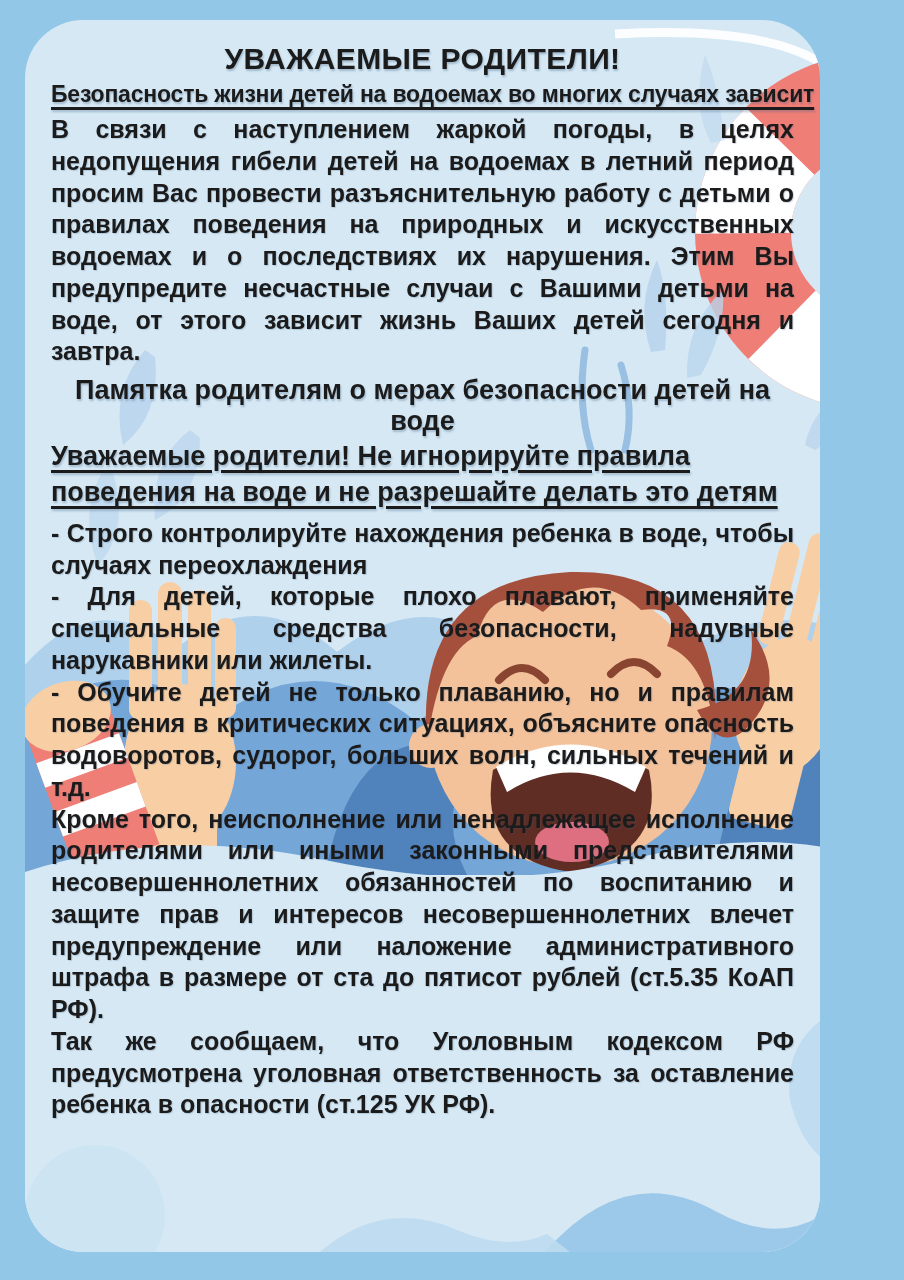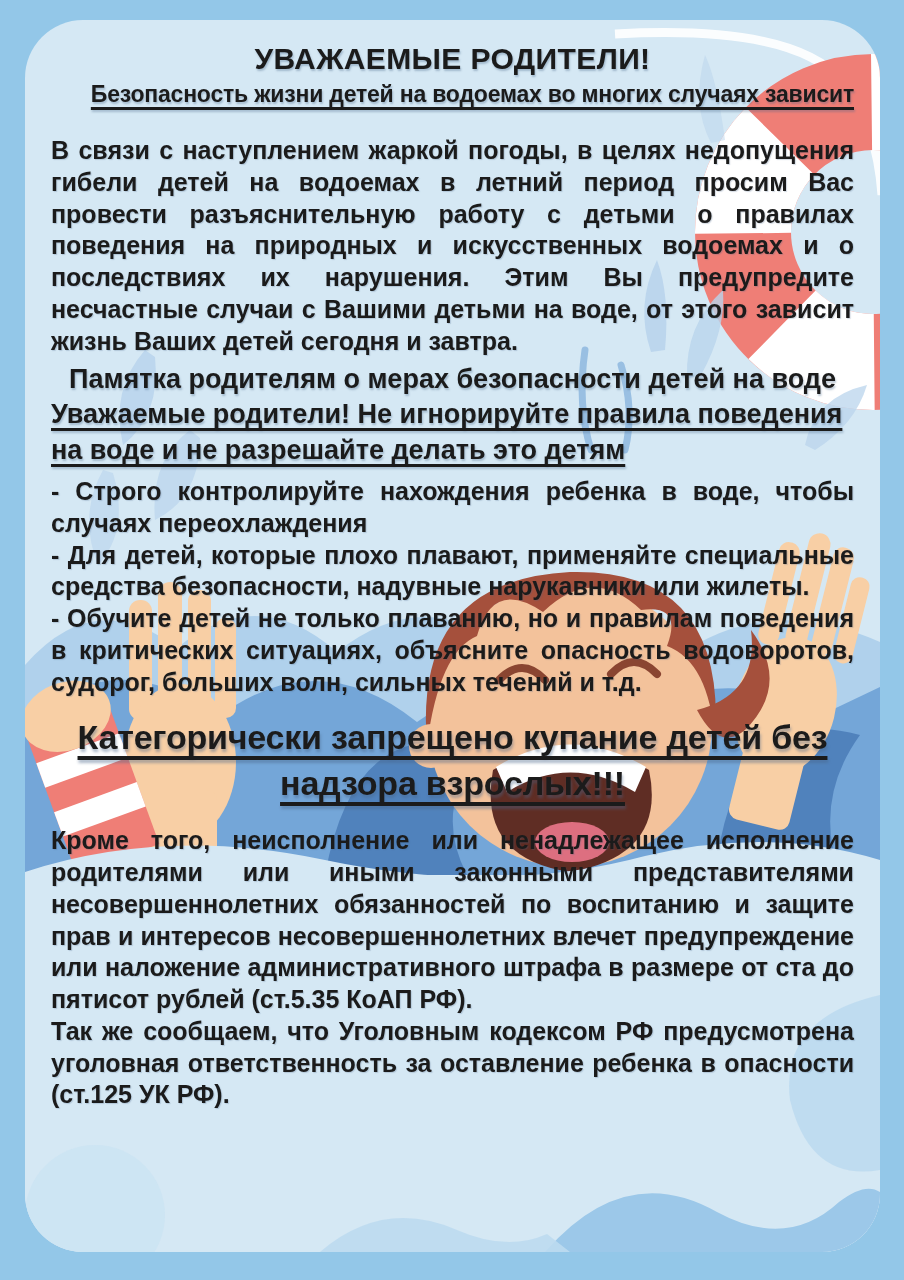--- a/index.html
+++ b/index.html
@@ -4,38 +4,38 @@
 <style>
   html,body{margin:0;padding:0;}
   body{
     width:904px;height:1280px;
     background:#93C7E8;
     font-family:"Liberation Sans", sans-serif;
     overflow:hidden;
   }
   .page{position:relative;width:904px;height:1280px;background:#93C7E8;overflow:hidden;}
   .card{
-    position:absolute;left:25px;top:20px;width:855px;height:1232px;
+    position:absolute;left:25px;top:20px;width:795px;height:1232px;
     background:#D5E8F4;border-radius:58px;overflow:hidden;
   }
   .bg-art{position:absolute;left:0;top:0;width:855px;height:1232px;display:block;}
   .content{
     position:relative;z-index:1;
     padding:14px 26px 0 26px;
     color:#1b1b1b;font-weight:700;
   }
   h1,h2,h3,p{margin:0;}
   .title{
     font-size:30px;text-align:center;margin:8px 0 5px;letter-spacing:.4px;
     text-shadow:1px 2px 2px rgba(70,100,135,.35);
   }
   .sub1{
     font-size:23px;text-align:right;white-space:nowrap;letter-spacing:-.2px;
     text-decoration:underline;text-decoration-thickness:3px;text-underline-offset:5px;
-    margin-bottom:27px;text-shadow:1px 2px 2px rgba(70,100,135,.35);
+    margin-bottom:6px;text-shadow:1px 2px 2px rgba(70,100,135,.35);
   }
   .sub2{
     font-size:29px;text-align:center;
     text-decoration:underline;text-decoration-thickness:3px;text-underline-offset:5px;
     margin-bottom:9px;text-shadow:1px 2px 2px rgba(70,100,135,.35);
   }
   .body{
     font-size:25px;line-height:1.27;text-align:justify;
     text-shadow:1px 1px 1px rgba(70,100,135,.25);
   }
@@ -163,20 +163,19 @@
       <h3 class="memo-title">Памятка родителям о мерах безопасности детей на воде</h3>
 
       <h3 class="memo-sub">Уважаемые родители! Не игнорируйте правила поведения на воде и не разрешайте делать это детям</h3>
 
       <div class="rules">
         <p class="body">-  Строго контролируйте нахождения ребенка в воде, чтобы случаях переохлаждения</p>
         <p class="body">-  Для детей, которые плохо плавают, применяйте специальные средства безопасности, надувные нарукавники или жилеты.</p>
         <p class="body">-  Обучите детей не только плаванию, но и правилам поведения в критических ситуациях, объясните опасность водоворотов, судорог, больших волн, сильных течений и т.д.</p>
       </div>
 
-      <h2 class="ban">Категорически запрещено купание детей без надзора взрослых!!!</h2>
 
       <p class="body">Кроме того, неисполнение или ненадлежащее исполнение родителями или иными законными представителями несовершеннолетних обязанностей по воспитанию и защите прав и интересов несовершеннолетних влечет предупреждение или наложение административного штрафа в размере от ста до пятисот рублей (ст.5.35 КоАП РФ).</p>
 
       <p class="body">Так же сообщаем, что Уголовным кодексом РФ предусмотрена уголовная ответственность за оставление ребенка в опасности (ст.125 УК РФ).</p>
     </div>
   </div>
 </div>
 
 </body></html>

